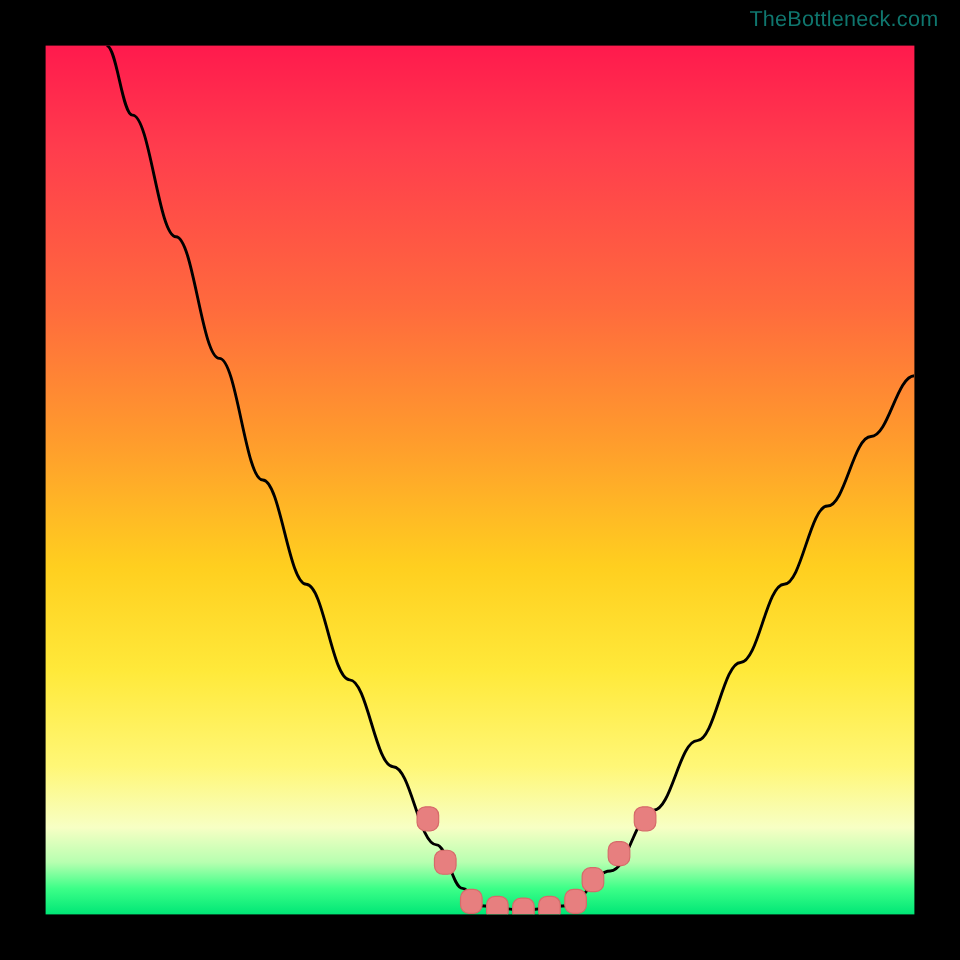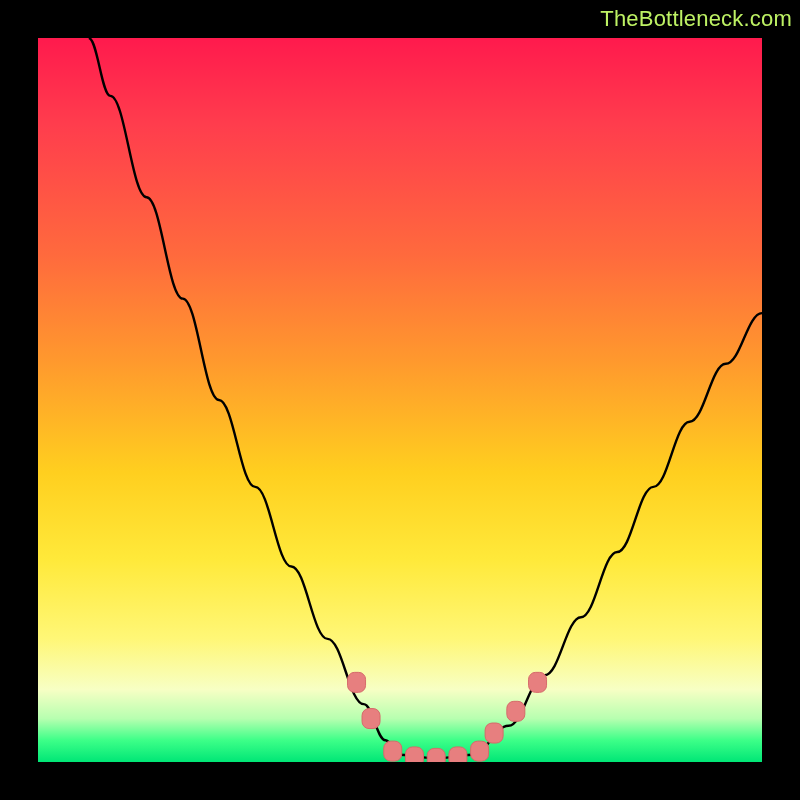--- a/index.html
+++ b/index.html
@@ -35,23 +35,23 @@
       #f7ffc4 90%,
       #b7ffb0 94%,
       #3dff88 97%,
       #00e676 100%
     );
     overflow: hidden;
   }
   .watermark {
     position: absolute;
     top: 6px;
-    right: 8px;
-    color: #bef264;
-    font-size: 22px;
+    right: 18px;
+    color: #0f766e;
+    font-size: 18px;
     letter-spacing: 0.2px;
     z-index: 10;
     font-weight: 500;
   }
   svg.curve {
     position: absolute;
     left: 0;
     top: 0;
     width: 724px;
     height: 724px;

